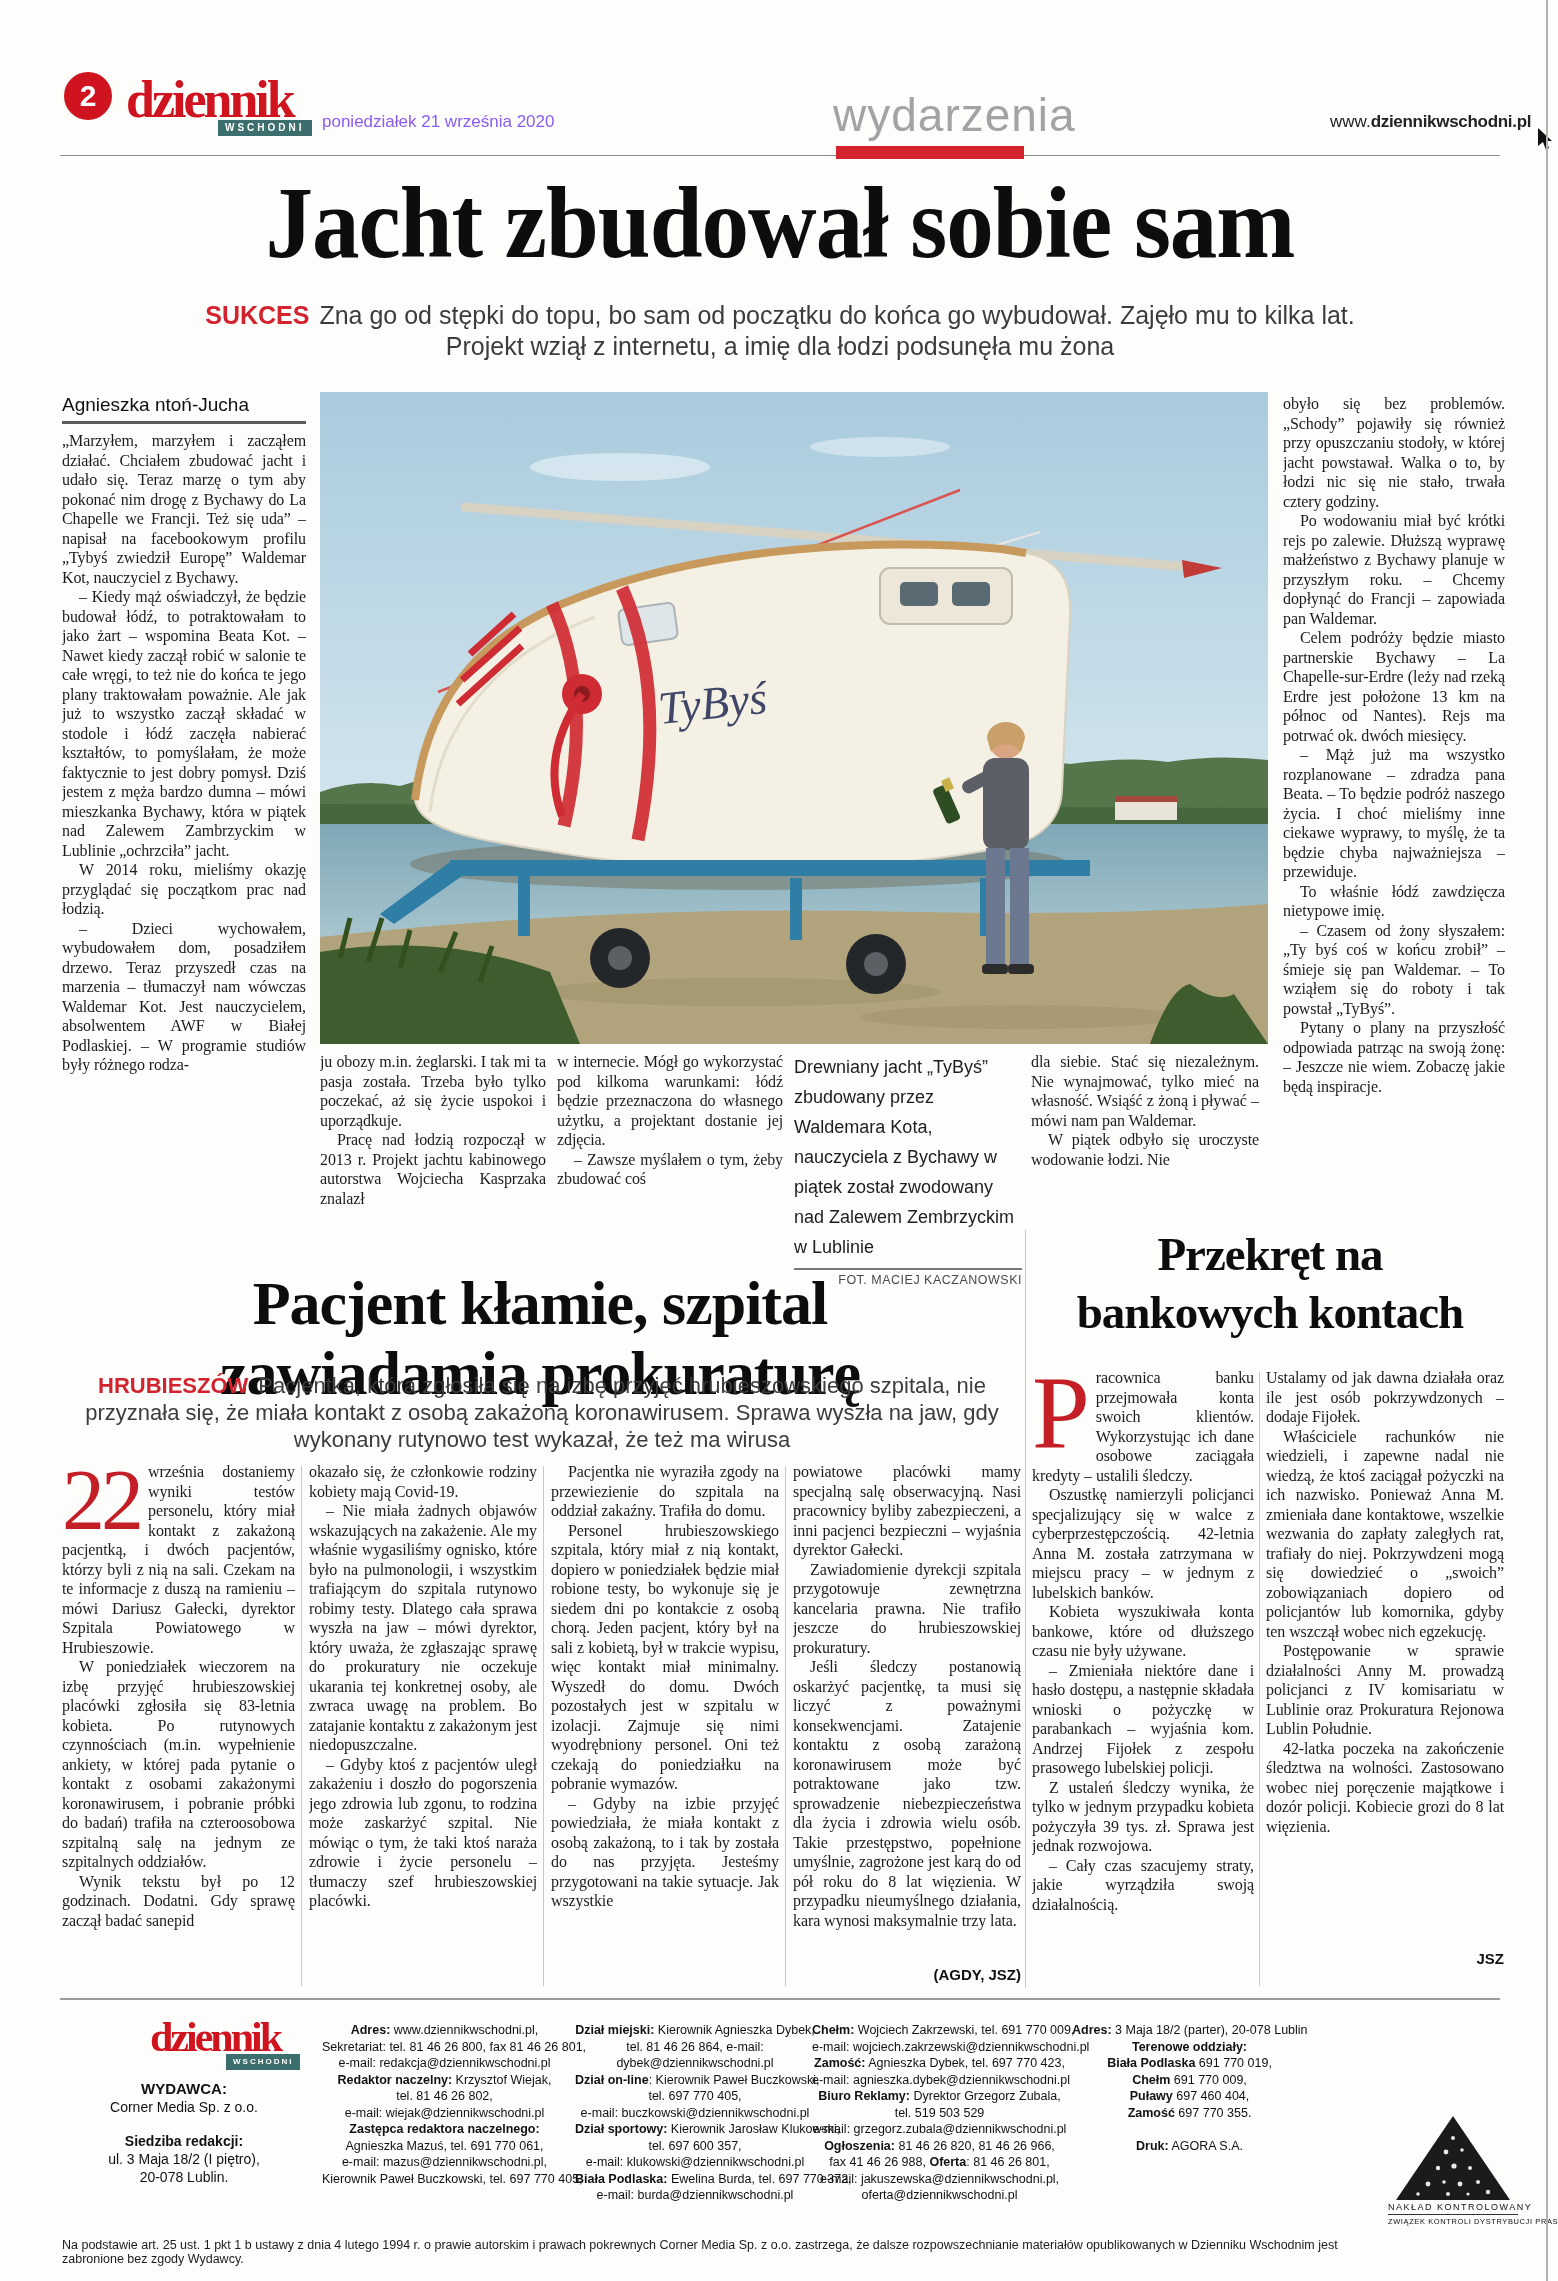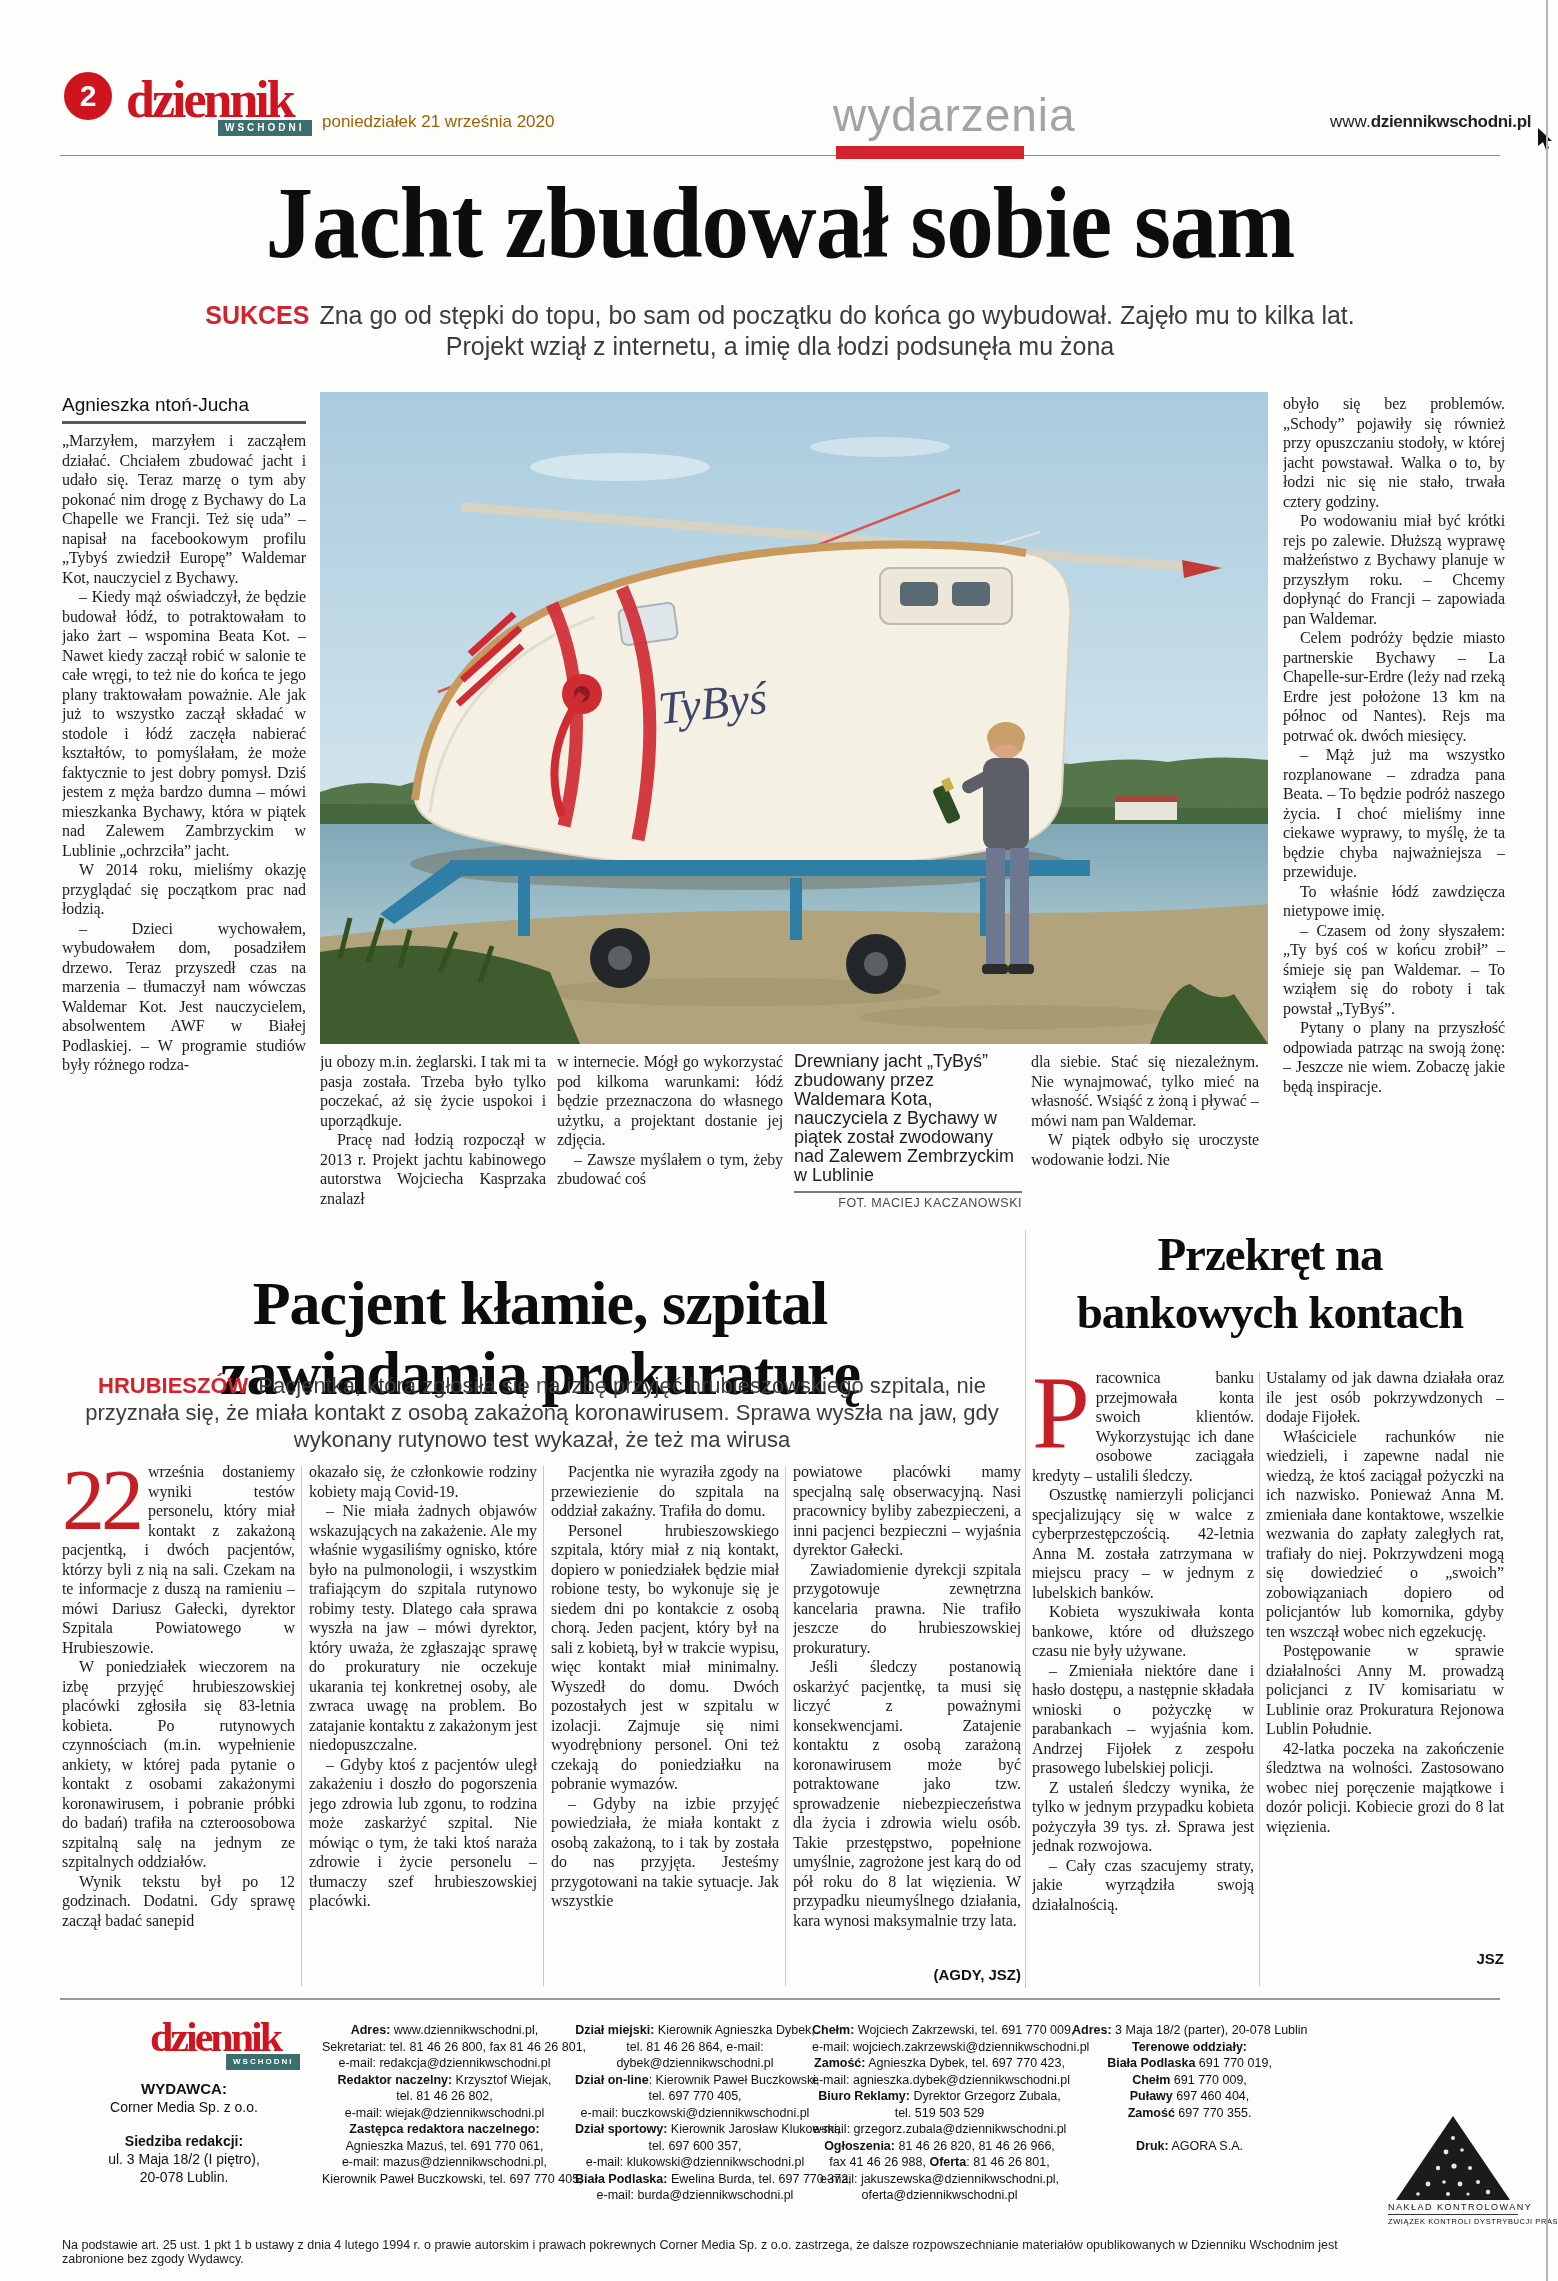--- a/index.html
+++ b/index.html
@@ -6,21 +6,21 @@
   #page{position:relative;width:1558px;height:2281px;background:#fdfdfb;margin:0 auto;overflow:hidden;
         font-family:"Liberation Sans",sans-serif;color:#151515;}
   .abs{position:absolute;}
   
   .pagenum{width:48px;height:48px;border-radius:50%;background:#cf1420;color:#fff;
            font:bold 30px/48px "Liberation Sans",sans-serif;text-align:center;}
   .logo{font-family:"Liberation Serif",serif;font-weight:bold;color:#cf1420;letter-spacing:-3px;line-height:1;}
   .logo-main{font-size:52px;}
   .logo-badge{position:absolute;background:#3b6e6c;color:#fff;font:bold 10px/14px "Liberation Sans",sans-serif;
               letter-spacing:3px;padding:1px 7px;}
-  .date{font-size:17px;color:#a16207;}
+  .date{font-size:17px;color:#8b5cf6;}
   .section{font-size:46px;color:#a3a3a3;letter-spacing:1px;font-weight:normal;}
   .redbar{background:#d2232f;height:13px;}
   .siteurl{font-size:17px;color:#222;}
   .siteurl b{letter-spacing:-0.3px;}
   .hline{background:#8b8b8b;height:1px;}
   .vline{background:#c9c9c9;width:1px;}
   
   .h1{font-family:"Liberation Serif",serif;font-weight:bold;font-size:95px;line-height:1;color:#0d0d0d;
       text-align:center;white-space:nowrap;letter-spacing:-1px;transform:scaleY(1.08);transform-origin:top;}
   .h2line{font-family:"Liberation Serif",serif;font-weight:bold;font-size:62px;line-height:66px;color:#0d0d0d;
@@ -37,21 +37,21 @@
   .body p{margin:0;}
   .body p.ind{text-indent:17px;}
   .byline{font-size:19px;color:#111;border-bottom:3px solid #5a5a5a;
           padding-bottom:5px;margin-bottom:7px;font-family:"Liberation Sans",sans-serif;}
   .clip{overflow:hidden;}
   .dropcap{float:left;font-family:"Liberation Serif",serif;color:#c41e26;}
   .dc2{font-size:86px;line-height:64px;padding:6px 8px 0 0;letter-spacing:-4px;}
   .dcP{font-size:104px;line-height:78px;padding:6px 6px 0 0;}
   .sig{font-weight:bold;font-size:15px;color:#111;text-align:right;font-family:"Liberation Sans",sans-serif;}
   
-  .caption{font-size:18px;line-height:19px;color:#1d1d1d;}
+  .caption{font-size:18px;line-height:30px;color:#1d1d1d;}
   .credit{font-size:12.5px;color:#4a4a4a;letter-spacing:0.5px;text-align:right;border-top:2px solid #777;
           margin-top:6px;padding-top:3px;}
   
   .fcol{font-size:12.5px;line-height:16.5px;color:#111;text-align:center;}
   .fline{white-space:nowrap;}
   .fb{font-weight:bold;}
   .wydawca{font-size:14px;line-height:18px;text-align:center;color:#111;}
   .wydawca .b{font-weight:bold;font-size:15px;}
   .legal{font-size:12.5px;color:#1c1c1c;}
   .auditcap{font-size:9px;letter-spacing:1.5px;text-align:center;color:#111;white-space:nowrap;}

